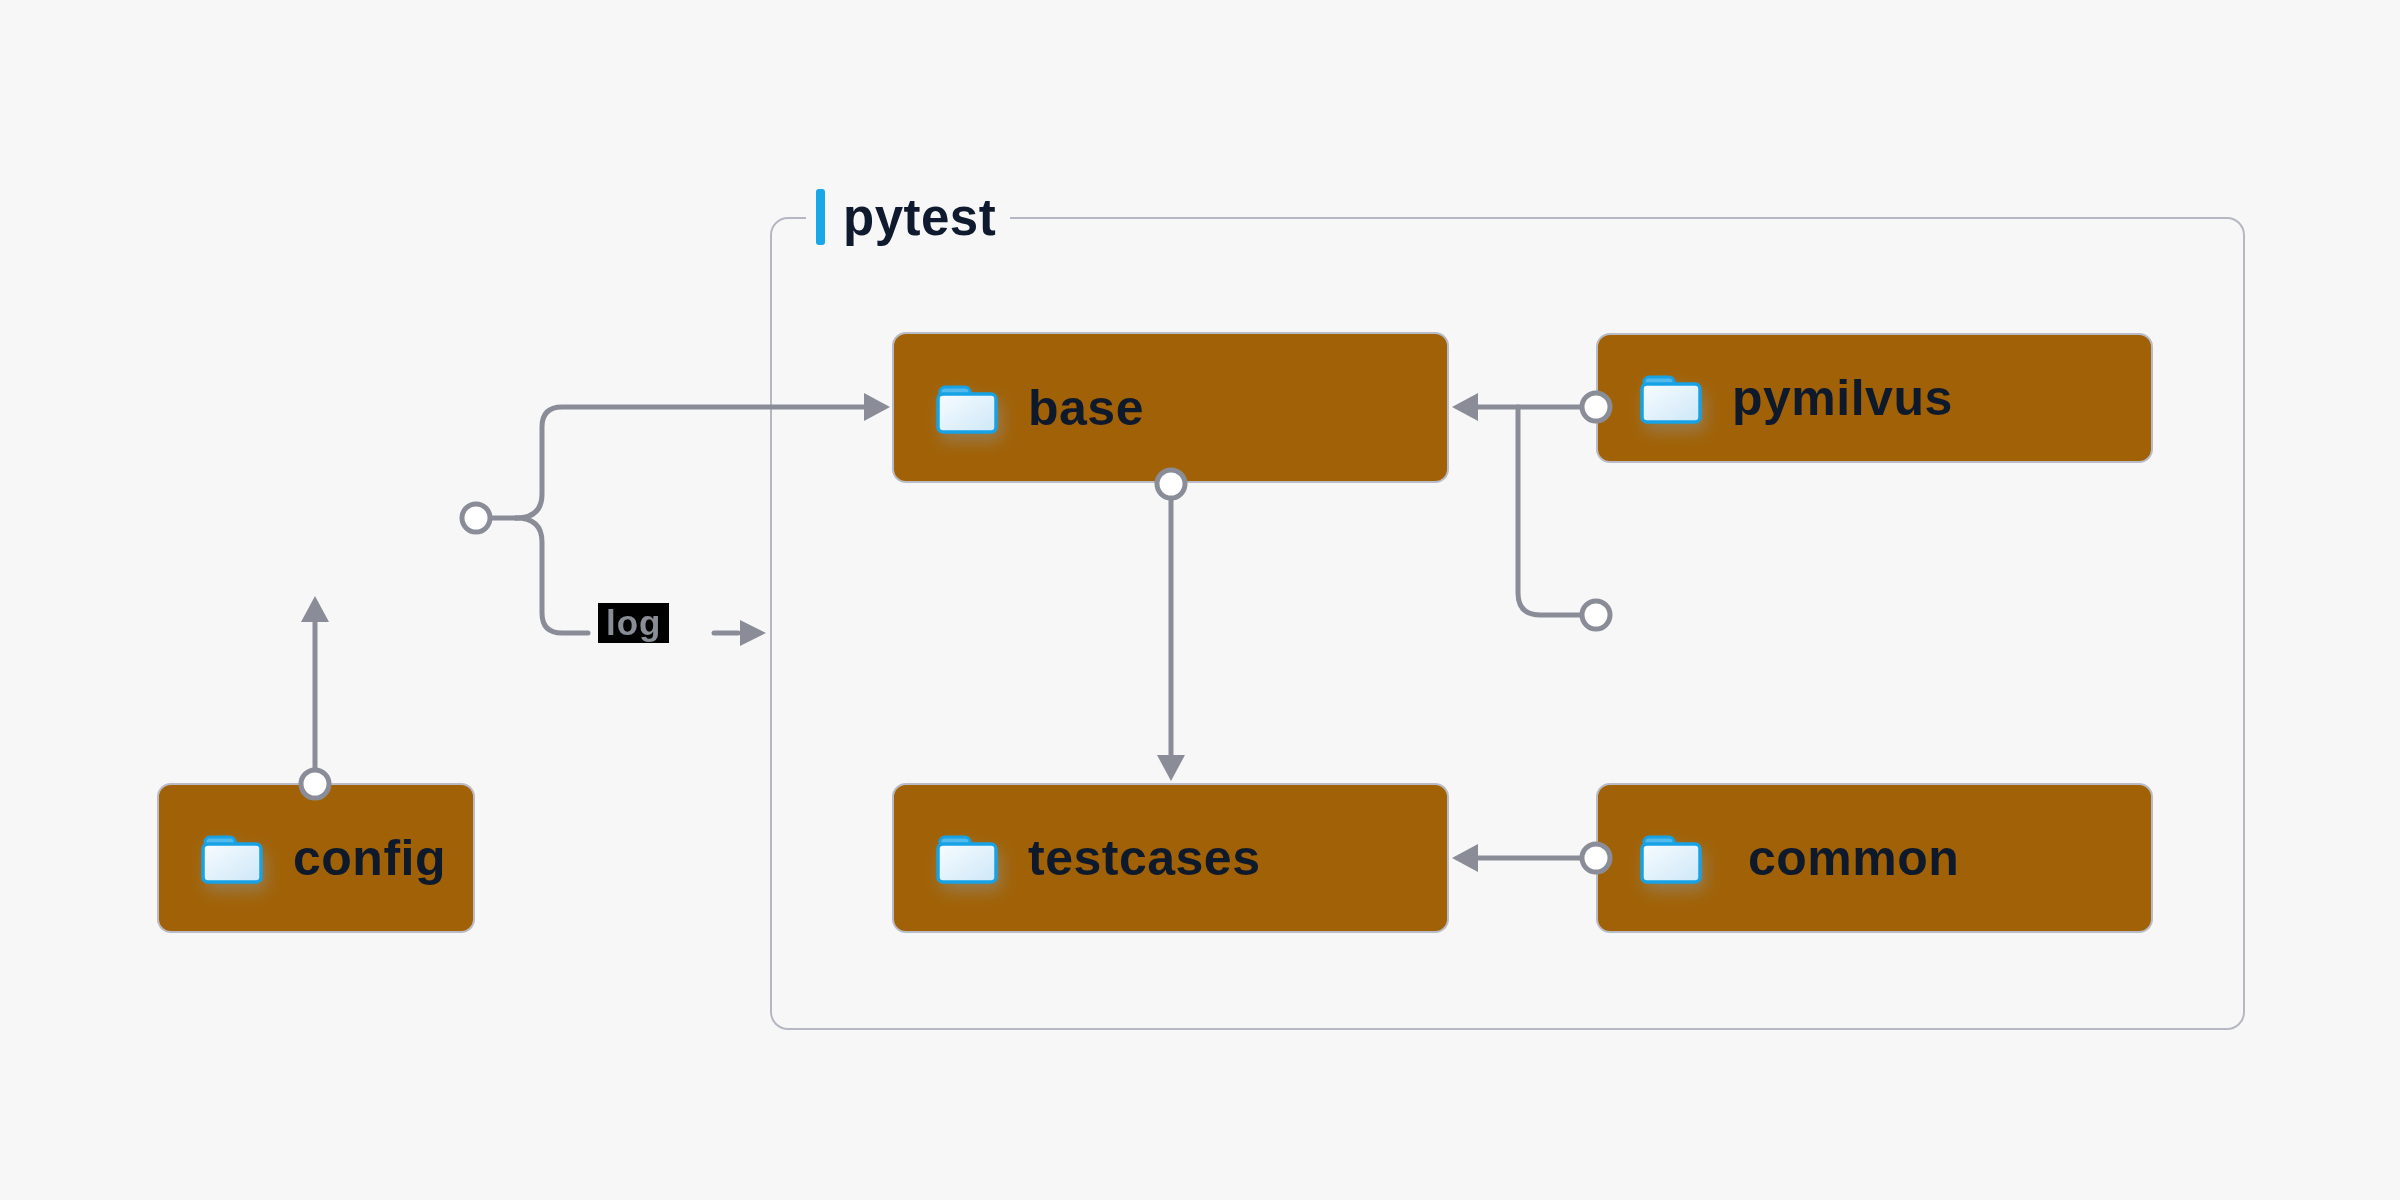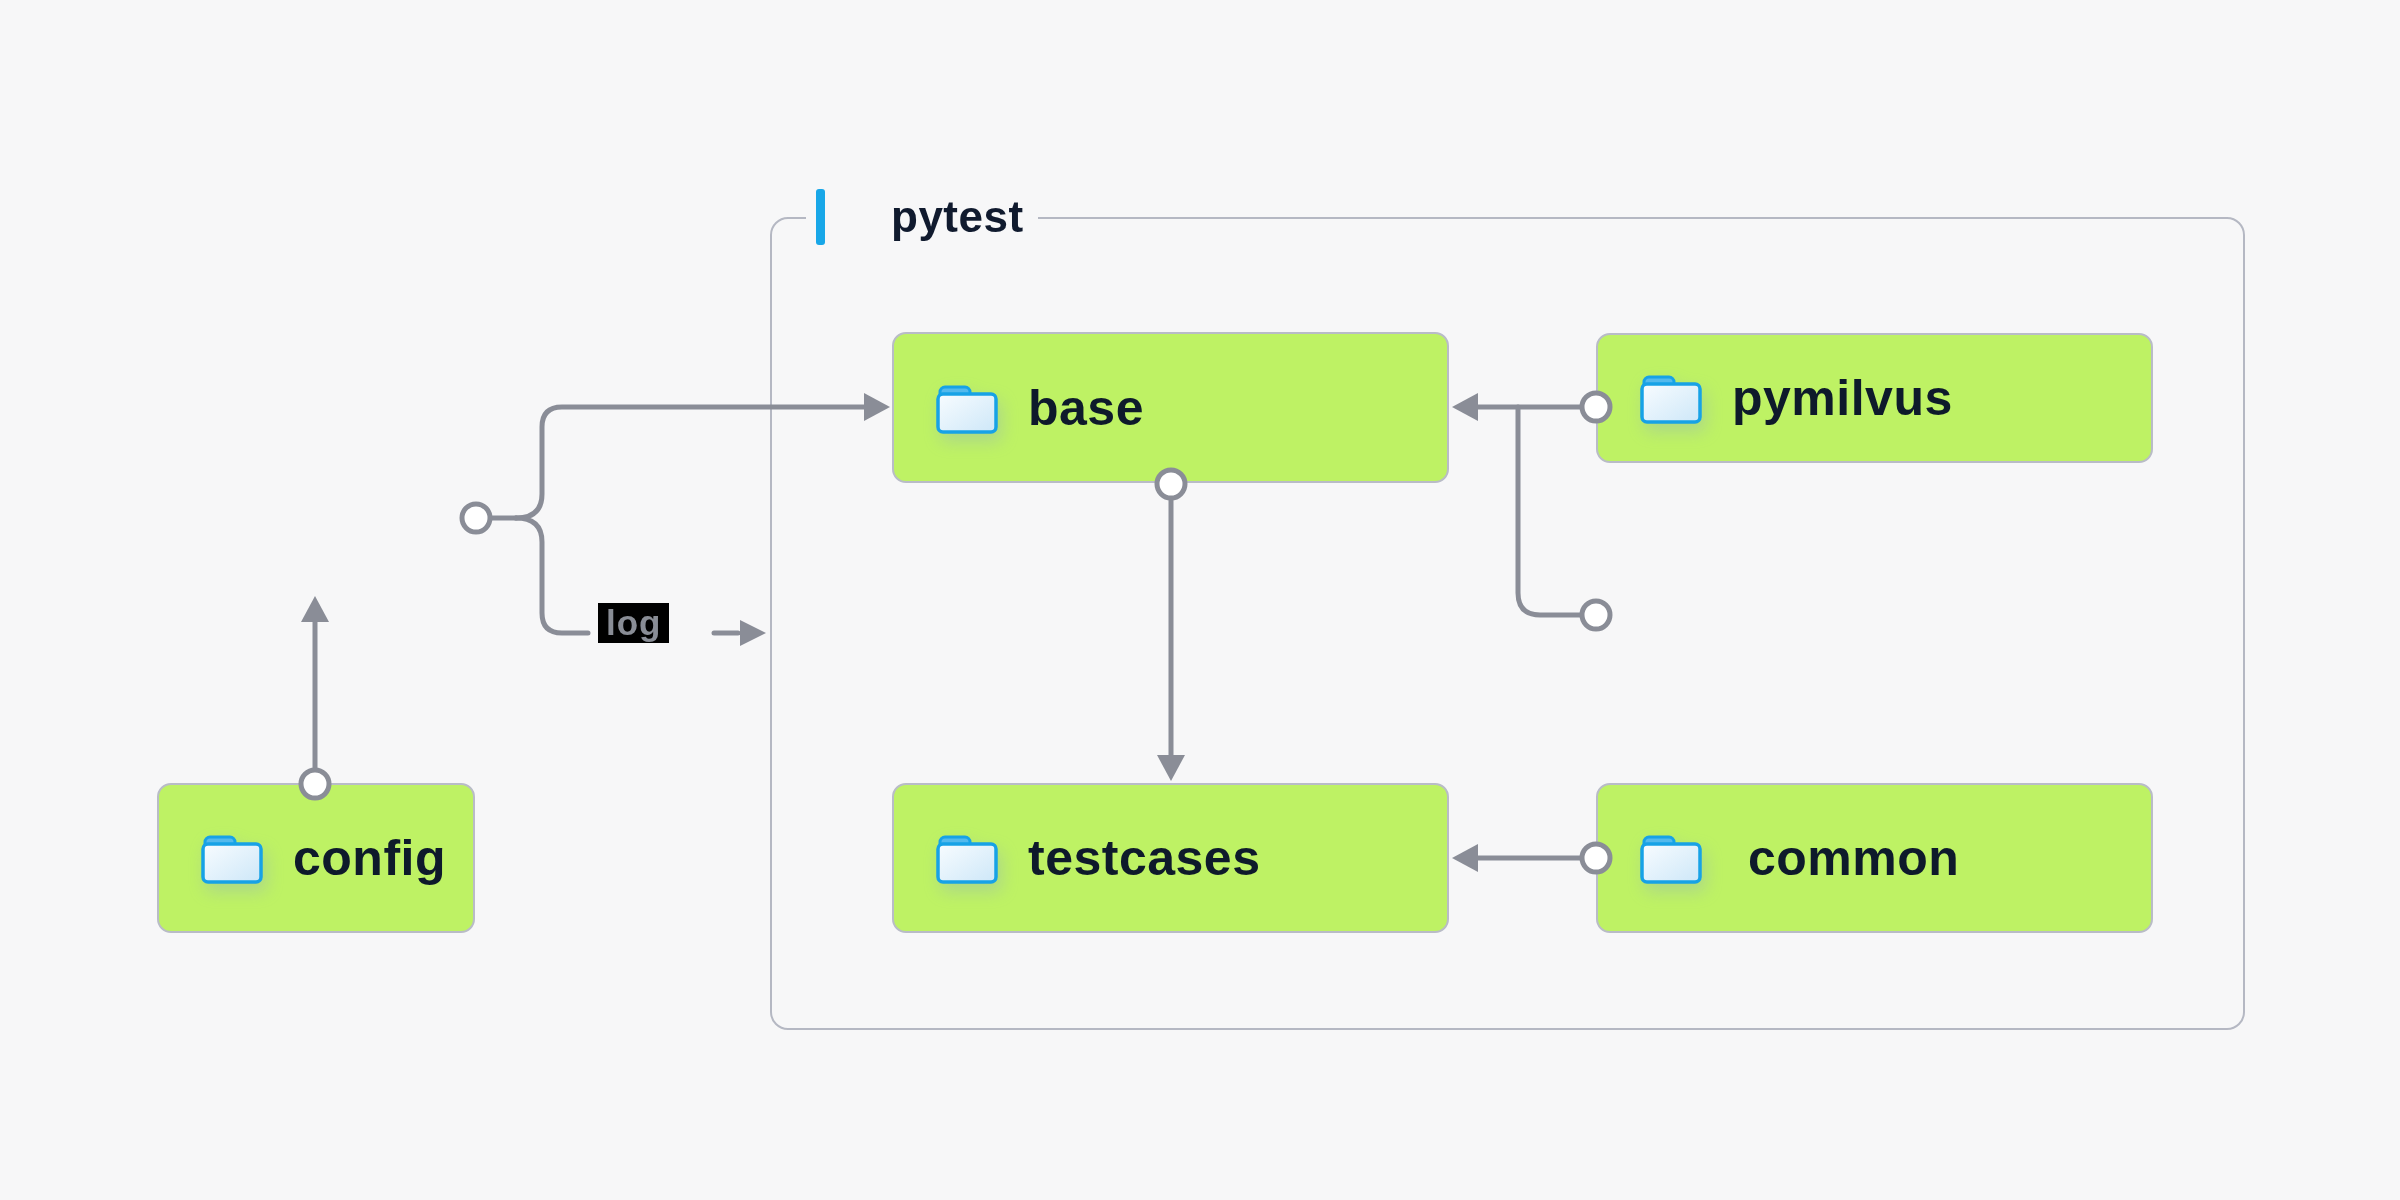--- a/index.html
+++ b/index.html
@@ -41,32 +41,31 @@
     background: #f7f7f8;
     z-index: 3;
   }
   .group-label .accent-bar {
     width: 9px;
     height: 56px;
     border-radius: 3px;
     background: #18a7e8;
   }
   .group-label .group-title {
-    font-size: 44px;
+    font-size: 51px;
     font-weight: 700;
     color: #101a2e;
     letter-spacing: 0.5px;
-    margin-left: 48px;
   }
 
   
   .node {
     position: absolute;
     box-sizing: border-box;
-    background: #bef264;
+    background: #a16207;
     border: 2px solid #b9bcc7;
     border-radius: 14px;
     display: flex;
     align-items: center;
     padding-left: 40px;
     z-index: 1;
   }
   .node .folder {
     flex: 0 0 auto;
     filter: drop-shadow(4px 8px 8px rgba(140, 170, 200, 0.35));

